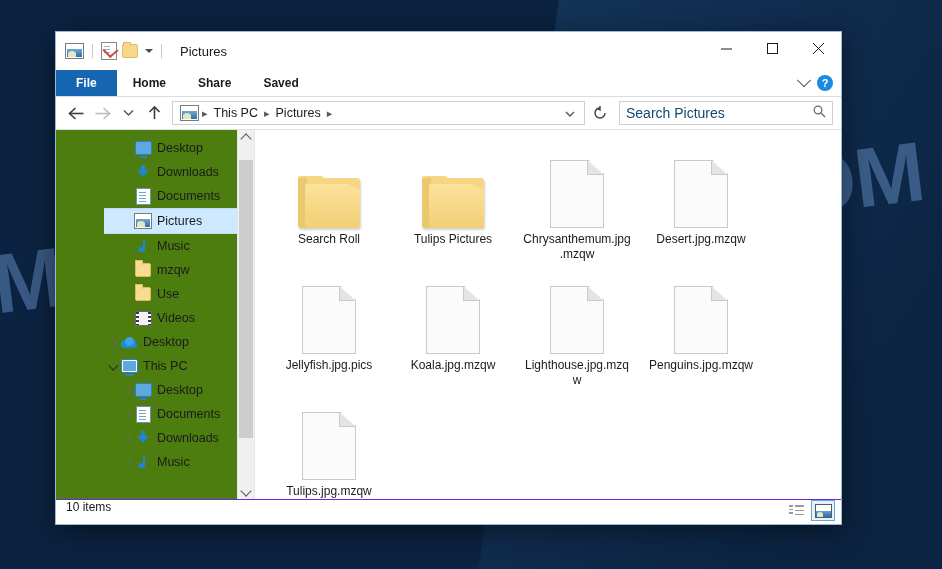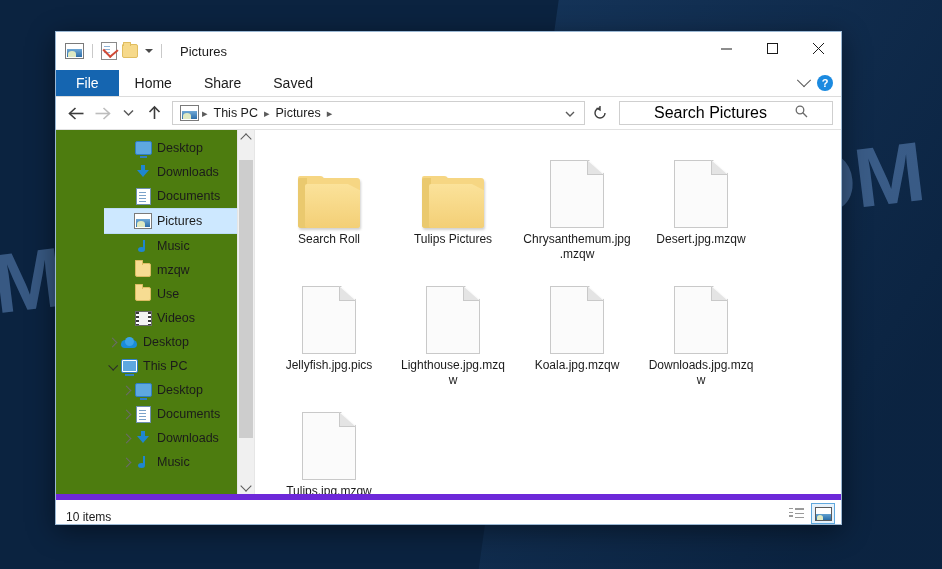--- a/index.html
+++ b/index.html
@@ -86,21 +86,21 @@
   }
   .wincontrols{margin-left:auto;display:flex;height:38px;}
   .wc{width:46px;height:32px;display:flex;align-items:center;justify-content:center;cursor:default;}
   .wc svg{display:block;}
   
   .ribbon{
     height:26px;display:flex;align-items:stretch;background:#ffffff;
     border-bottom:1px solid #dcdcdc;flex:0 0 26px;
   }
   .tab{
-    display:flex;align-items:center;padding:0 16px;font-size:14px;color:#1b1b1b;cursor:default;
+    display:flex;align-items:center;padding:0 16px;font-size:12px;color:#1b1b1b;cursor:default;font-weight:bold;
   }
   .tab.file{background:#1565b0;color:#ffffff;padding:0 20px;}
   .ribbon-right{margin-left:auto;display:flex;align-items:center;gap:8px;padding-right:8px;}
   .chev-down{width:9px;height:9px;border-right:1.6px solid #5a5a5a;border-bottom:1.6px solid #5a5a5a;transform:rotate(45deg) translate(-2px,-2px);}
   .help-btn{
     width:16px;height:16px;border-radius:50%;background:#1b8ae0;color:#fff;
     font-size:11px;font-weight:bold;display:flex;align-items:center;justify-content:center;
   }
   
   .addressrow{
@@ -114,21 +114,21 @@
   }
   .crumb{font-size:12.5px;color:#1b1b1b;padding:0 5px;white-space:nowrap;}
   .crumb-sep{color:#5a5a5a;font-size:11px;padding:0 1px;}
   .crumbbar .icon-pic{margin:0 2px 0 3px;}
   .crumb-caret{margin-left:auto;padding:0 5px;}
   .refresh{width:22px;height:22px;display:flex;align-items:center;justify-content:center;margin-left:2px;}
   .searchbox{
     width:200px;height:22px;border:1px solid #cfcfcf;background:#fff;display:flex;align-items:center;
     padding:0 6px;margin-left:6px;
   }
-  .searchbox span{font-size:16px;color:#000000;margin-left:28px;}
+  .searchbox span{font-size:14px;color:#0c4a6e;}
   .search-ico{margin-left:auto;}
   
   .body{flex:1;display:flex;min-height:0;border-top:1px solid #e2e2e2;}
   .navpane{
     width:150px;flex:0 0 150px;background:#4d7c0f;position:relative;
     border-right:1px solid #e6e6e6;overflow:hidden;padding-left:48px;
   }
   .navlist{padding-top:6px;}
   .navitem{
     height:24px;display:flex;align-items:center;font-size:12.5px;color:#1b1b1b;
@@ -218,22 +218,22 @@
     position:absolute;inset:0;background:#fbfbfb;border:1px solid #c9c9c9;
     clip-path:polygon(0 0,72% 0,100% 20%,100% 100%,0 100%);
   }
   .page-big .fold{
     position:absolute;right:0;top:0;width:16px;height:14px;
     background:#e4e4e4;border-left:1px solid #c9c9c9;border-bottom:1px solid #c9c9c9;
     clip-path:polygon(0 0,100% 100%,0 100%);
   }
   
   .statusbar{
-    height:24px;flex:0 0 24px;border-top:6px solid #6d28d9;background:#ffffff;
-    display:flex;align-items:flex-end;padding:0 6px 0 10px;
+    height:24px;flex:0 0 24px;border-top:1px solid #6d28d9;background:#ffffff;
+    display:flex;align-items:flex-start;padding:0 6px 0 10px;
   }
   .status-text{font-size:12px;color:#1b1b1b;}
   .viewbtns{margin-left:auto;display:flex;align-items:center;gap:4px;}
   .vbtn{width:22px;height:19px;display:flex;align-items:center;justify-content:center;}
   .vbtn.active{border:1px solid #5fa8dd;background:#e6f2fb;}
   .ic-details{width:15px;height:11px;position:relative;}
   .ic-details .col{position:absolute;left:0;top:0;width:4px;height:11px;
     background:repeating-linear-gradient(#9a9a9a 0 1.5px,#ffffff 1.5px 3.6px);}
   .ic-details .ln{position:absolute;right:0;width:9px;height:1.6px;background:#9a9a9a;}
   .ic-details .ln:nth-of-type(1){top:0.5px;}
@@ -547,39 +547,39 @@
             </div>
             <div class="tile-label">Jellyfish.jpg.pics</div>
           </div>
           <div class="tile">
             <div class="tile-ico">
               <span class="page-big">
                 <span class="sheet"></span>
                 <span class="fold"></span>
               </span>
             </div>
-            <div class="tile-label">Lighthouse.jpg.mzqw</div>
+            <div class="tile-label">Koala.jpg.mzqw</div>
           </div>
           <div class="tile">
             <div class="tile-ico">
               <span class="page-big">
                 <span class="sheet"></span>
                 <span class="fold"></span>
               </span>
             </div>
-            <div class="tile-label">Koala.jpg.mzqw</div>
+            <div class="tile-label">Lighthouse.jpg.mzqw</div>
           </div>
           <div class="tile">
             <div class="tile-ico">
               <span class="page-big">
                 <span class="sheet"></span>
                 <span class="fold"></span>
               </span>
             </div>
-            <div class="tile-label">Downloads.jpg.mzqw</div>
+            <div class="tile-label">Penguins.jpg.mzqw</div>
           </div>
           <div class="tile">
             <div class="tile-ico">
               <span class="page-big">
                 <span class="sheet"></span>
                 <span class="fold"></span>
               </span>
             </div>
             <div class="tile-label">Tulips.jpg.mzqw</div>
           </div>

